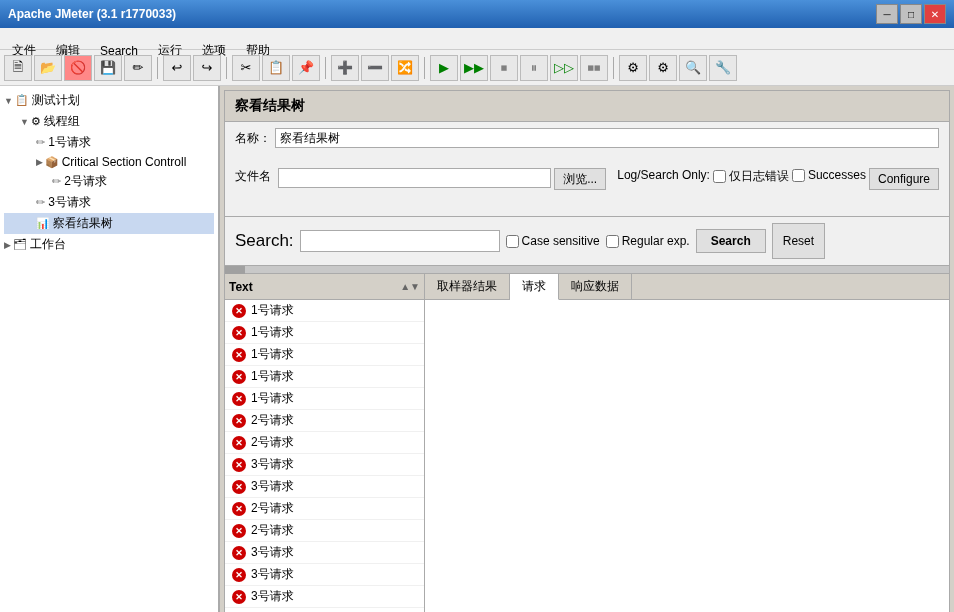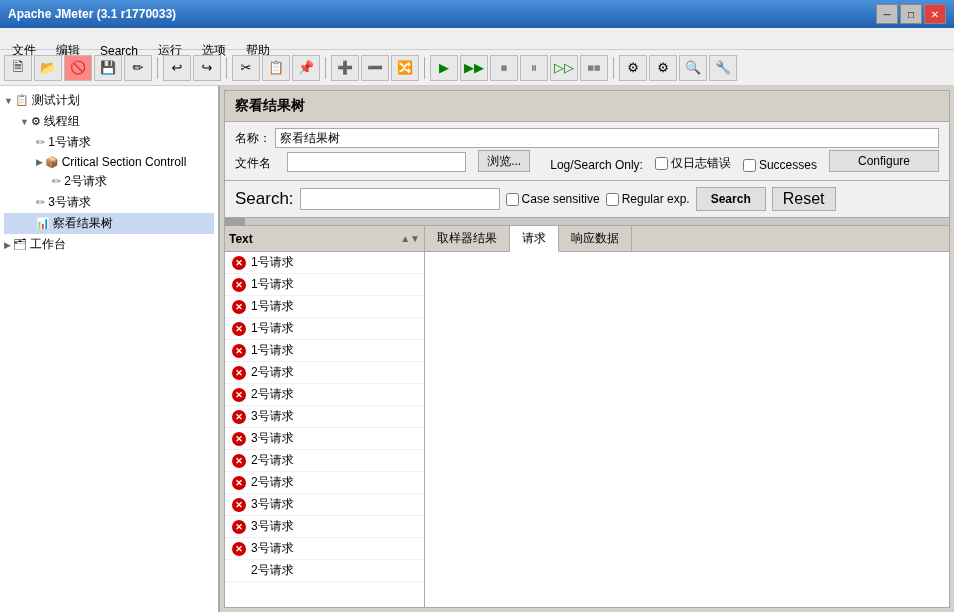--- a/index.html
+++ b/index.html
@@ -127,38 +127,38 @@
     
     
     .form-area {
       background: #f0f0f0;
       padding: 6px 10px;
       border-bottom: 1px solid #aaa;
     }
     .form-row {
       display: flex;
       align-items: center;
-      margin-bottom: 2px;
+      margin-bottom: 20px;
     }
     .form-label {
       font-size: 12px;
       min-width: 40px;
     }
     .form-input {
       flex: 1;
       height: 20px;
       border: 1px solid #aaa;
       padding: 1px 4px;
       font-size: 12px;
       background: white;
     }
     .file-row {
       display: flex;
-      align-items: flex-end;
-      gap: 12px;
+      align-items: flex-start;
+      gap: 3px;
     }
     .file-label-text { font-size: 12px; margin-right: 4px; }
     .file-input {
       flex: 1;
       height: 20px;
       border: 1px solid #aaa;
       padding: 1px 4px;
       background: white;
       font-size: 12px;
     }
@@ -166,21 +166,21 @@
       padding: 1px 8px;
       height: 22px;
       background: #e0e0e0;
       border: 1px solid #aaa;
       cursor: pointer;
       font-size: 12px;
     }
     .log-label { font-size: 12px; }
     .checkbox-group { display: flex; align-items: center; gap: 3px; font-size: 12px; }
     .btn-configure {
-      padding: 1px 28px;
+      padding: 1px 8px;
       height: 22px;
       background: #e0e0e0;
       border: 1px solid #aaa;
       cursor: pointer;
       font-size: 12px;
       margin-left: auto;
     }
     
     
     .search-row {
@@ -205,25 +205,25 @@
       padding: 2px 14px;
       height: 24px;
       background: #e0e0e0;
       border: 1px solid #aaa;
       cursor: pointer;
       font-size: 12px;
       font-weight: bold;
     }
     .btn-reset {
       padding: 2px 10px;
-      height: 24px;
+      height: 36px;
       background: #e0e0e0;
       border: 1px solid #aaa;
       cursor: pointer;
-      font-size: 16px;
+      font-size: 12px;
     }
     
     
     .scroll-area {
       height: 8px;
       background: #c8c8c8;
       border-bottom: 1px solid #aaa;
       position: relative;
     }
     .scroll-thumb {

